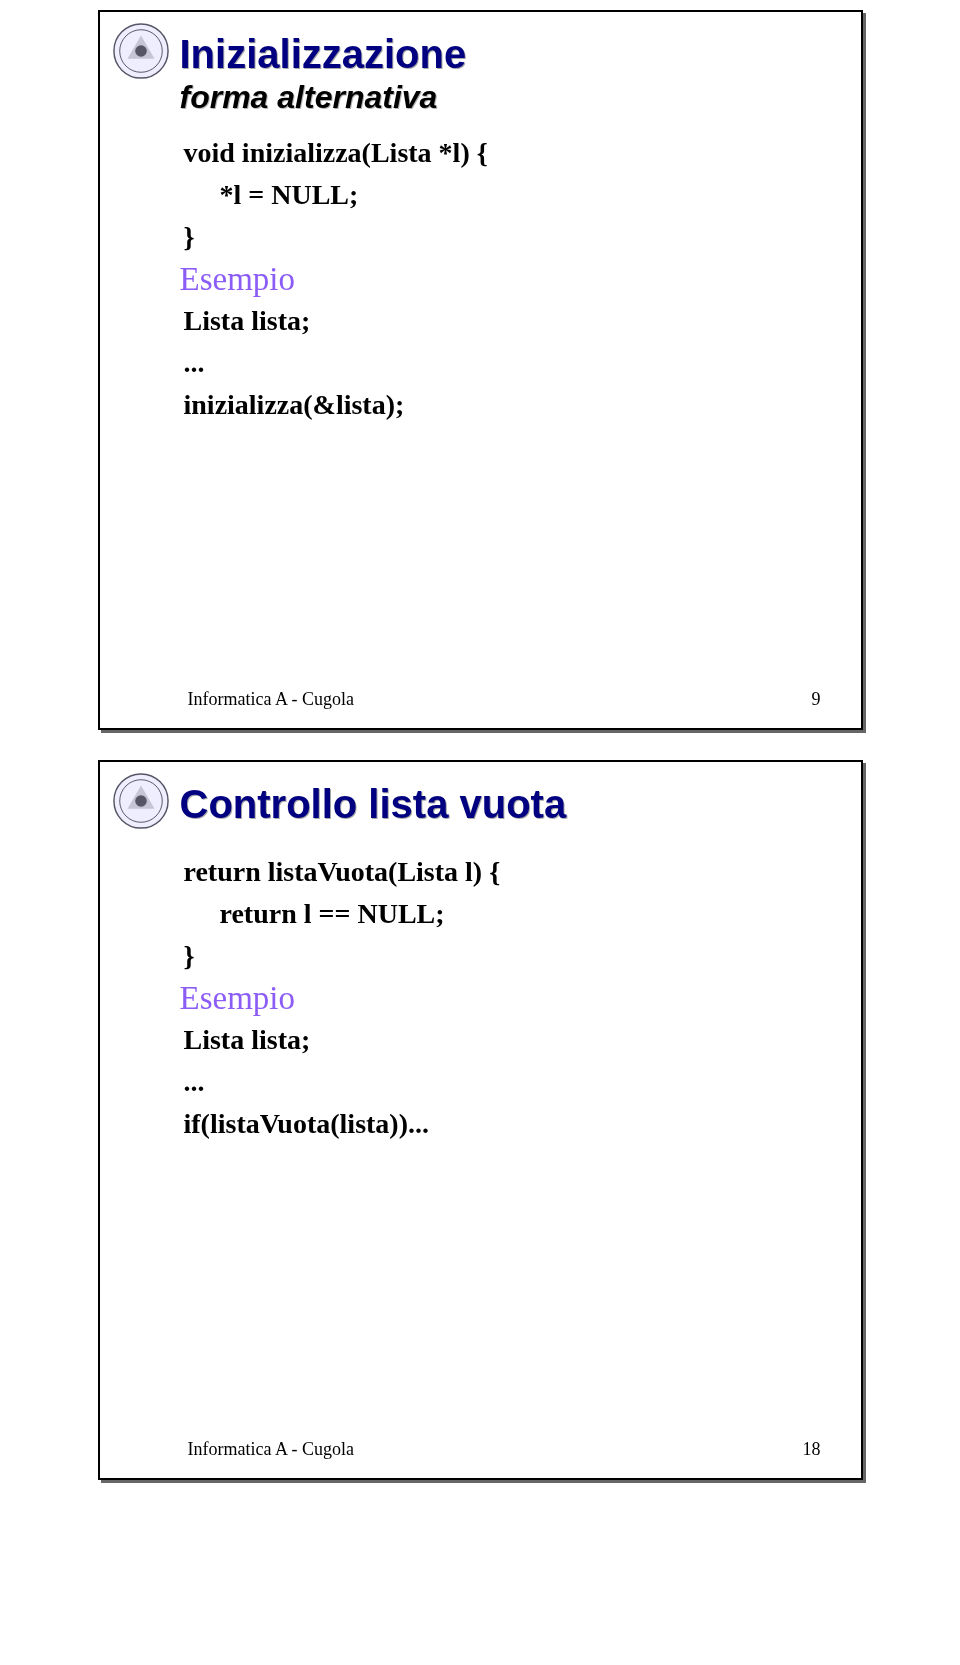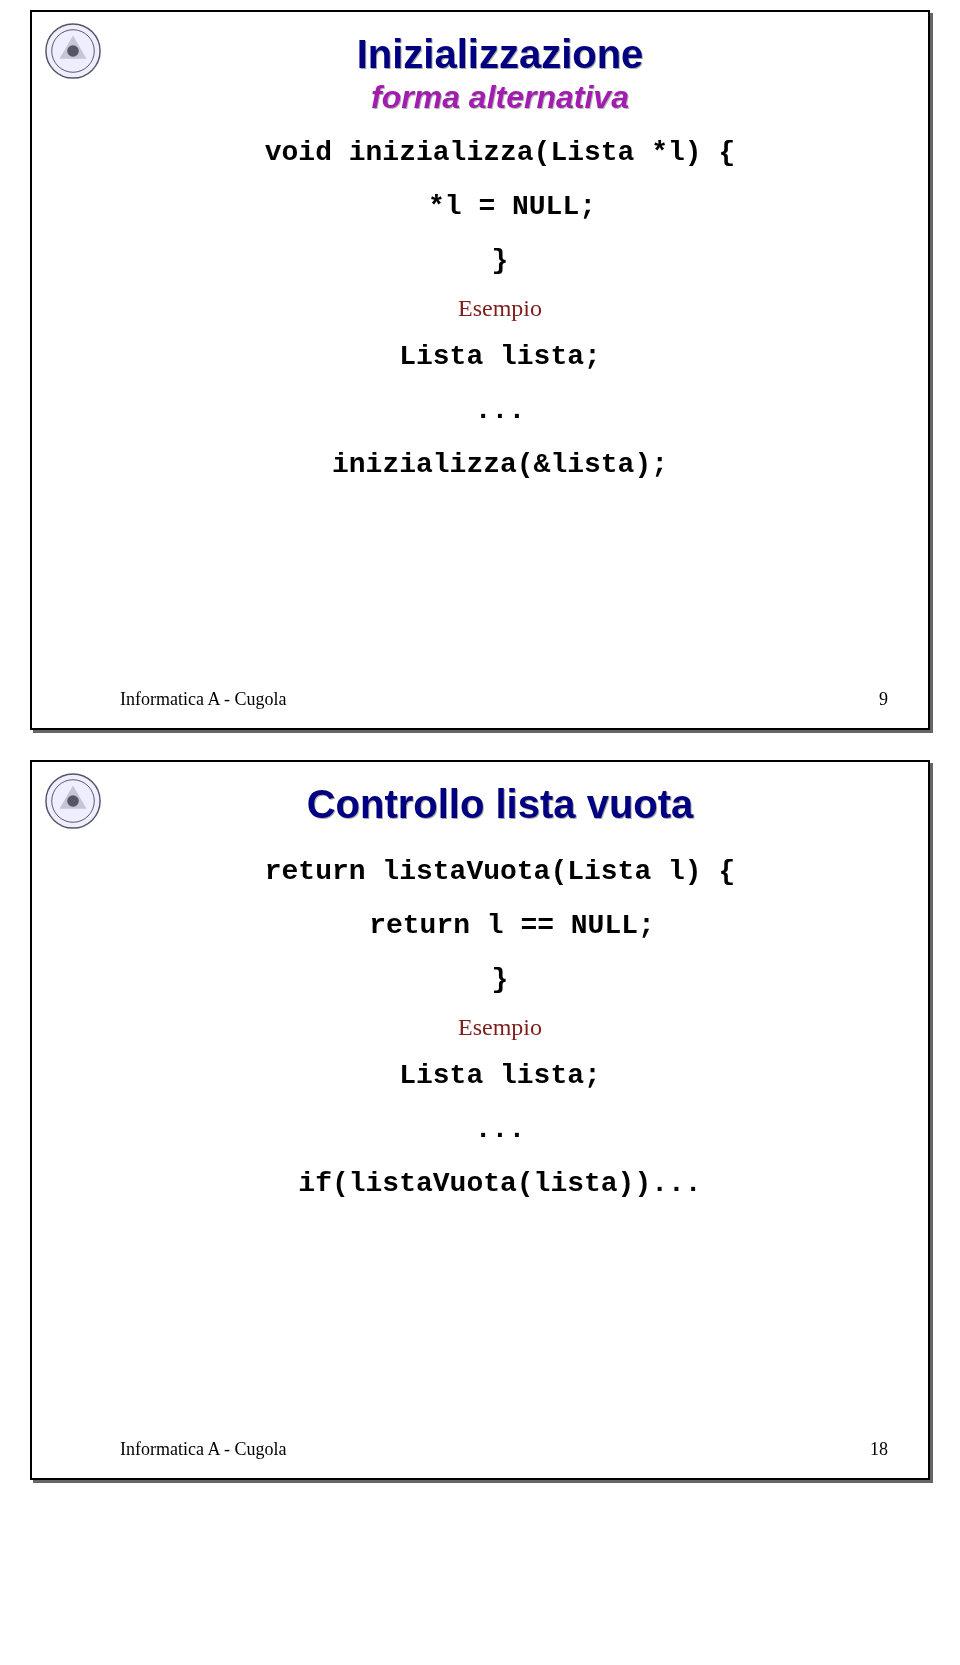--- a/index.html
+++ b/index.html
@@ -5,28 +5,27 @@
   body {
     margin: 0;
     padding: 0;
     background: #ffffff;
     font-family: "Times New Roman", Times, serif;
     width: 960px;
   }
   .slide {
     position: relative;
     box-sizing: border-box;
-    width: 900px;
+    width: 765px;
     margin: 10px auto 30px auto;
     border: 2px solid #000;
     box-shadow: 3px 3px 0 rgba(0,0,0,0.6);
     padding: 20px 40px 30px 80px;
     background: #fff;
     min-height: 720px;
-    text-align: center;
   }
   .logo {
     position: absolute;
     top: 10px;
     left: 12px;
     width: 58px;
     height: 58px;
   }
   .title {
     font-family: Arial, Helvetica, sans-serif;
@@ -34,37 +33,37 @@
     font-size: 40px;
     color: #000080;
     text-shadow: 1px 1px 0 rgba(0,0,0,0.35);
     margin: 0 0 2px 0;
   }
   .subtitle {
     font-family: Arial, Helvetica, sans-serif;
     font-weight: bold;
     font-style: italic;
     font-size: 32px;
-    color: #a21caf;
+    color: #000000;
     text-shadow: 1px 1px 0 rgba(0,0,0,0.3);
     margin: 0 0 18px 0;
   }
   .code {
-    font-family: Liberation Mono, monospace;
+    font-family: Liberation Serif, serif;
     font-weight: bold;
     font-size: 28px;
     white-space: pre;
     line-height: 1.35;
-    margin: 16px;
+    margin: 4px;
   }
   .indent1 { margin-left: 40px; }
   .example-label {
     font-family: "Times New Roman", Times, serif;
-    font-size: 24px;
-    color: #7f1d1d;
+    font-size: 33px;
+    color: #8b5cf6;
     margin: 6px 0 2px 0;
   }
   .footer {
     position: absolute;
     bottom: 18px;
     left: 40px;
     right: 40px;
     display: flex;
     justify-content: space-between;
     font-family: "Times New Roman", Times, serif;

